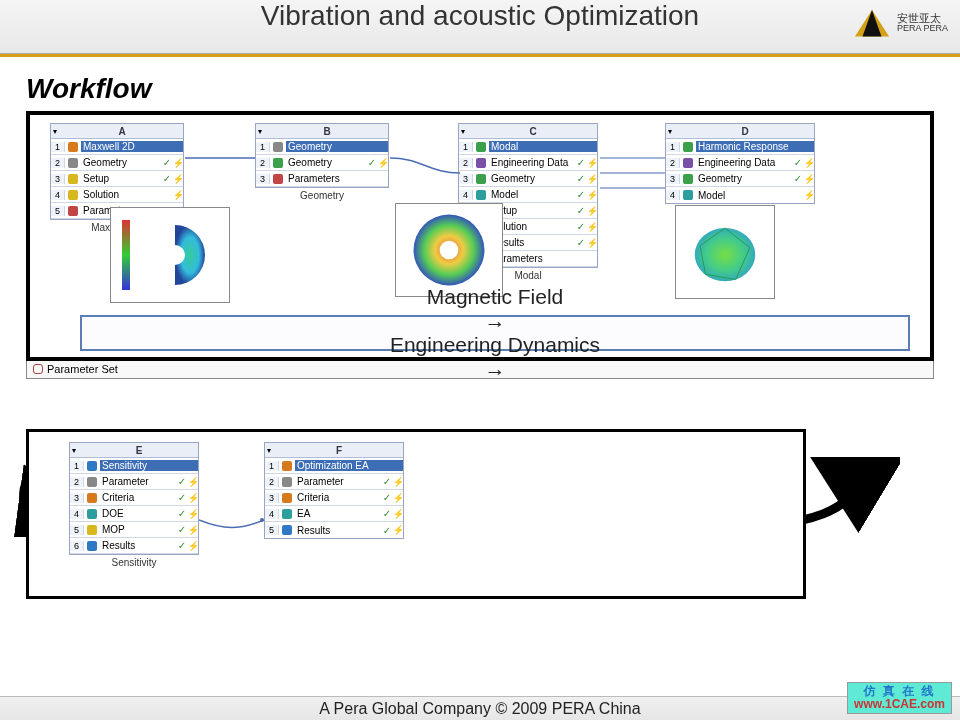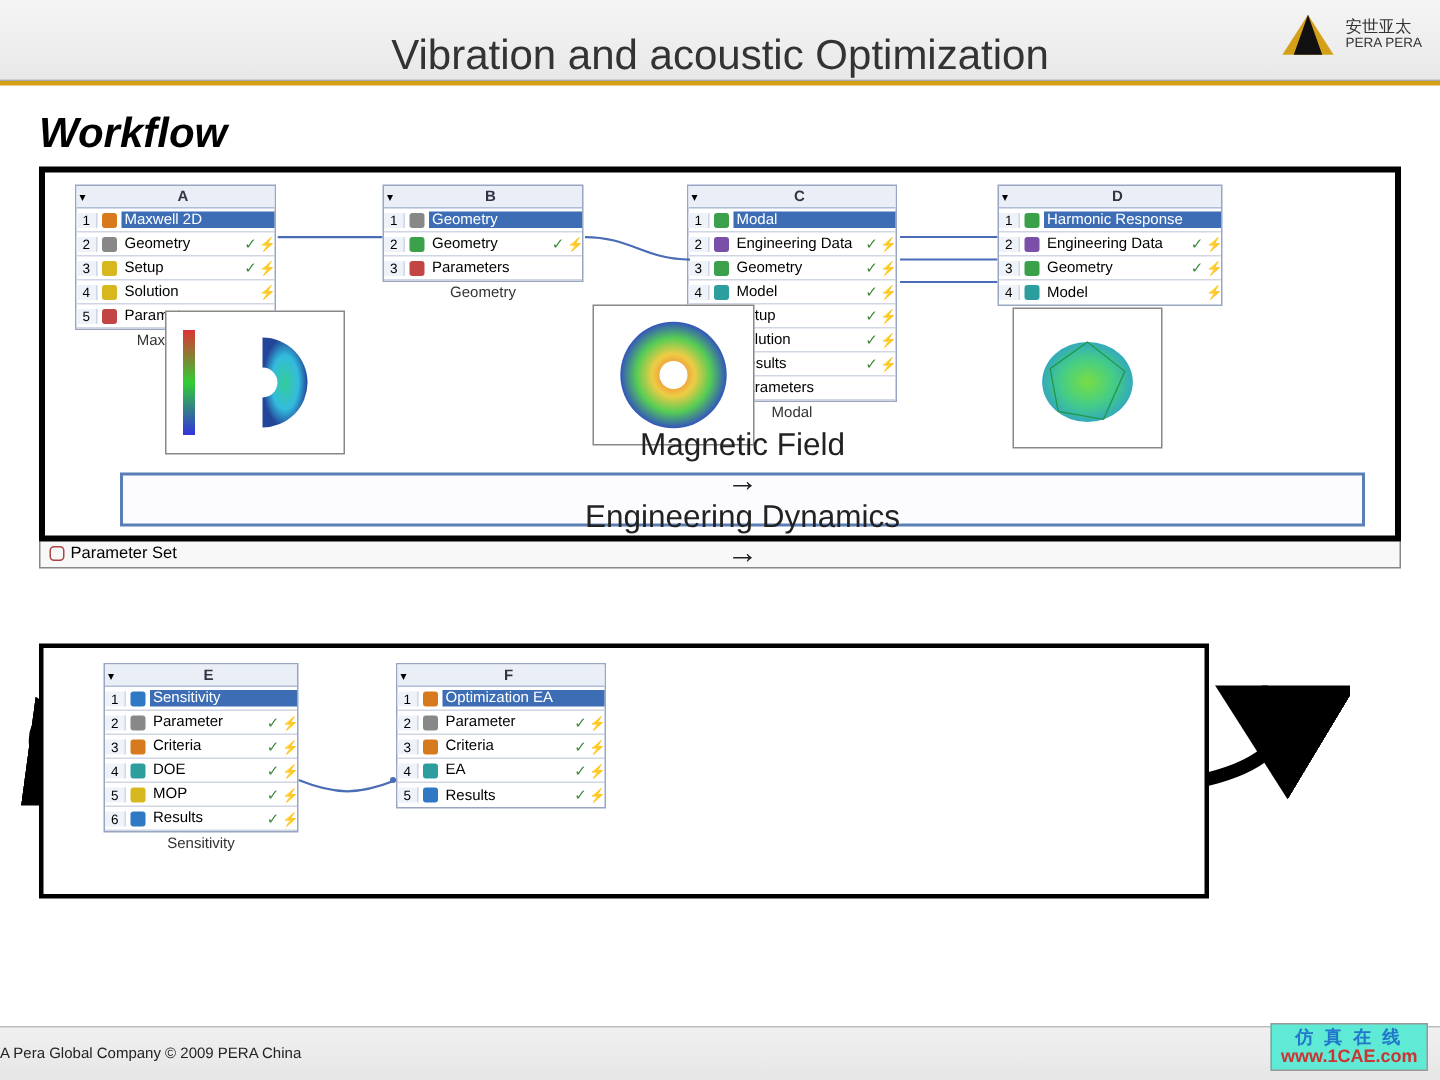--- a/index.html
+++ b/index.html
@@ -10,21 +10,21 @@
     width: 960px;
     height: 720px;
     overflow: hidden;
     position: relative;
   }
   .header-bar {
     height: 54px;
     background: linear-gradient(#f5f5f5, #e8e8e8);
     border-bottom: 1px solid #aaa;
     display: flex;
-    align-items: flex-end;
+    align-items: flex-start;
     justify-content: center;
     position: relative;
   }
   .title {
     font-size: 28px;
     color: #333;
     font-weight: 400;
   }
   .logo {
     position: absolute;
@@ -155,25 +155,25 @@
   }
   .flow-strip .arrow { margin:0 10px;font-weight:bold; }
 
   .thumb {
     position:absolute;border:1px solid #888;background:#fff;
     display:flex;align-items:center;justify-content:center;
   }
   svg.conn { position:absolute; }
 
   .footer {
-    position:absolute;bottom:0;left:0;width:100%;height:36px;
+    position:absolute;bottom:0;left:0;width:100%;height:24px;
     background:linear-gradient(#f0f0f0,#e6e6e6);
     border-top:1px solid #bbb;
-    display:flex;align-items:center;justify-content:flex-start;
-    font-size:10px;color:#222;
+    display:flex;align-items:center;justify-content:center;
+    font-size:16px;color:#222;
   }
   .watermark {
     position:absolute;right:8px;bottom:6px;
     border:1px solid #999;background:#5eead4;
     font-size:12px;padding:2px 6px;line-height:1.1;
     text-align:center;
   }
   .watermark .cn{color:#27c;font-weight:bold;letter-spacing:2px;}
   .watermark .url{color:#c33;font-weight:bold;}
 

